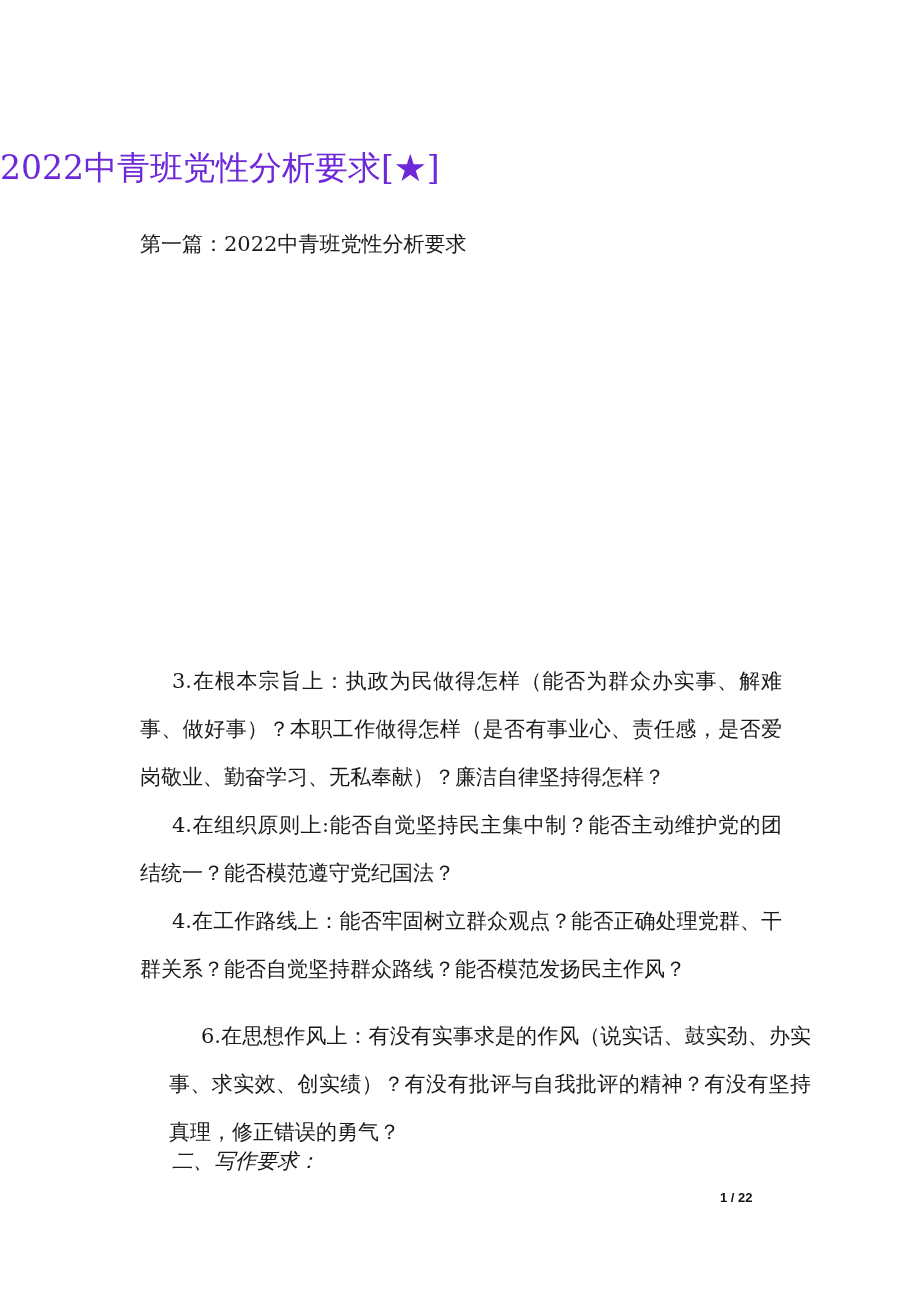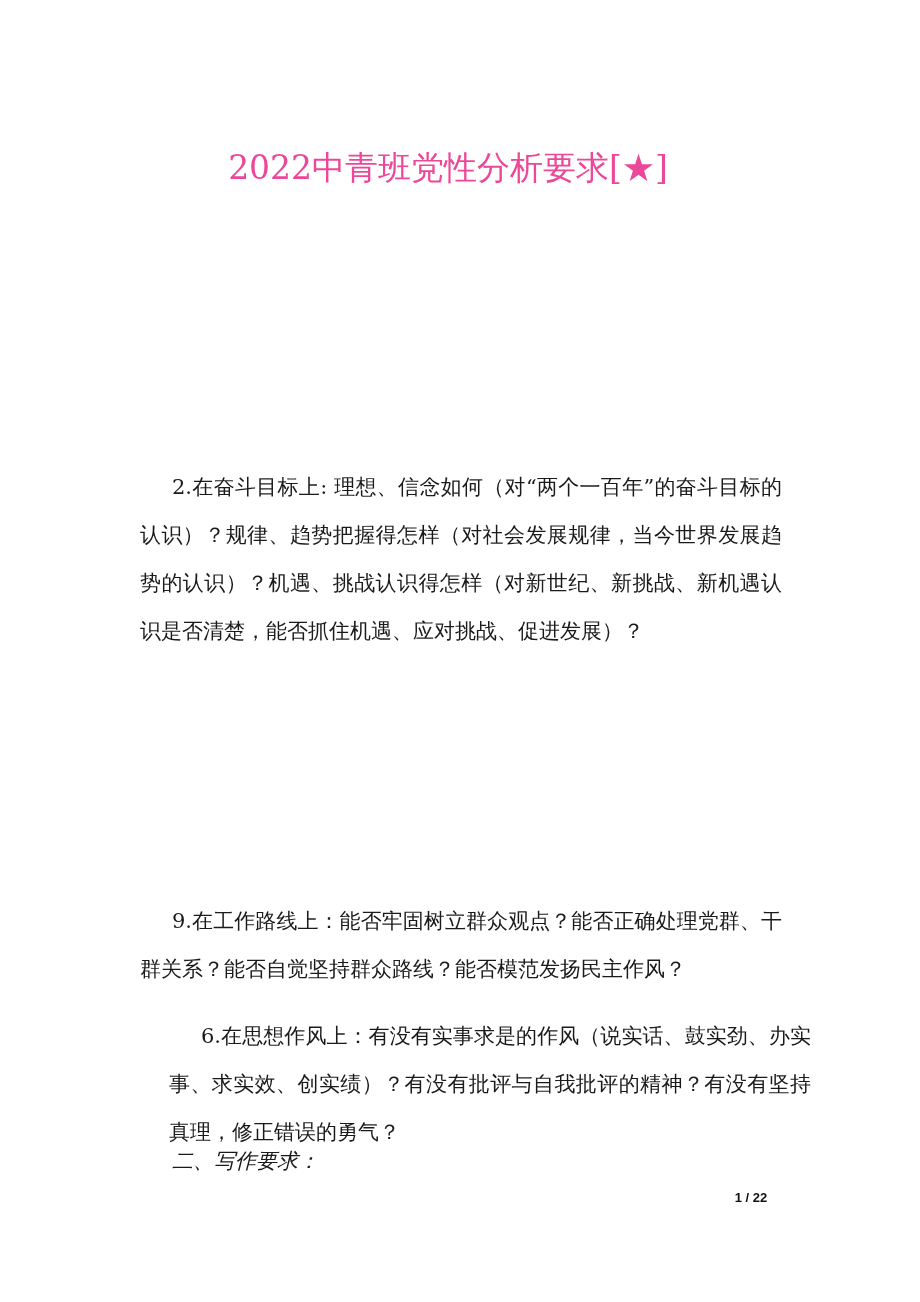--- a/index.html
+++ b/index.html
@@ -1,39 +1,41 @@
 <!DOCTYPE html>
 <html><head>
 <meta charset="utf-8">
 <style>
   html, body { margin: 0; padding: 0; background: #ffffff; }
   body { width: 920px; height: 1302px; position: relative; overflow: hidden;
          font-family: "DejaVu Serif", "Liberation Serif", serif; color: #1a1a1a; }
   .page { position: absolute; left: 0; top: 0; width: 920px; height: 1302px; background: #fff; }
-  .title { position: absolute; left: 0; width: 896px; top: 146px; text-align: center;
-           font-size: 33px; line-height: 44px; color: #ec4899; letter-spacing: 0px; }
+  .title { position: absolute; left: 0; width: 896px; top: 146px; 
+           font-size: 33px; line-height: 44px; color: #6d28d9; letter-spacing: 0px; }
   .p { position: absolute; left: 140px; width: 642px; font-size: 21px; line-height: 48px;
        text-align: justify; text-justify: inter-character; }
   .indent { text-indent: 32px; }
-  .footer { position: absolute; top: 1190px; left: 720px; width: 62px; text-align: center;
+  .footer { position: absolute; top: 1190px; left: 720px; width: 62px; text-align: left;
             font-family: "Liberation Sans", sans-serif; font-weight: bold; font-size: 13px; color: #111; }
 </style>
 </head>
 <body>
 
 <div class="page">
   <div class="title">2022中青班党性分析要求[★]</div>
 
+  <div class="p" style="top:220px;">第一篇：2022中青班党性分析要求</div>
 
 
 
-  <div class="p indent" style="top:463px;">2.在奋斗目标上: 理想、信念如何（对“两个一百年”的奋斗目标的认识）？规律、趋势把握得怎样（对社会发展规律，当今世界发展趋势的认识）？机遇、挑战认识得怎样（对新世纪、新挑战、新机遇认识是否清楚，能否抓住机遇、应对挑战、促进发展）？</div>
 
+  <div class="p indent" style="top:657px;">3.在根本宗旨上：执政为民做得怎样（能否为群众办实事、解难事、做好事）？本职工作做得怎样（是否有事业心、责任感，是否爱岗敬业、勤奋学习、无私奉献）？廉洁自律坚持得怎样？</div>
 
+  <div class="p indent" style="top:801px;">4.在组织原则上:能否自觉坚持民主集中制？能否主动维护党的团结统一？能否模范遵守党纪国法？</div>
 
-  <div class="p indent" style="top:897px;">9.在工作路线上：能否牢固树立群众观点？能否正确处理党群、干群关系？能否自觉坚持群众路线？能否模范发扬民主作风？</div>
+  <div class="p indent" style="top:897px;">4.在工作路线上：能否牢固树立群众观点？能否正确处理党群、干群关系？能否自觉坚持群众路线？能否模范发扬民主作风？</div>
 
   <div class="p indent" style="top:1012px;margin-left:29px;">6.在思想作风上：有没有实事求是的作风（说实话、鼓实劲、办实事、求实效、创实绩）？有没有批评与自我批评的精神？有没有坚持真理，修正错误的勇气？</div>
 
   <div class="p indent" style="top:1137px;font-style:italic;">二、写作要求：</div>
 
   <div class="footer">1 / 22</div>
 </div>
 
 </body></html>

